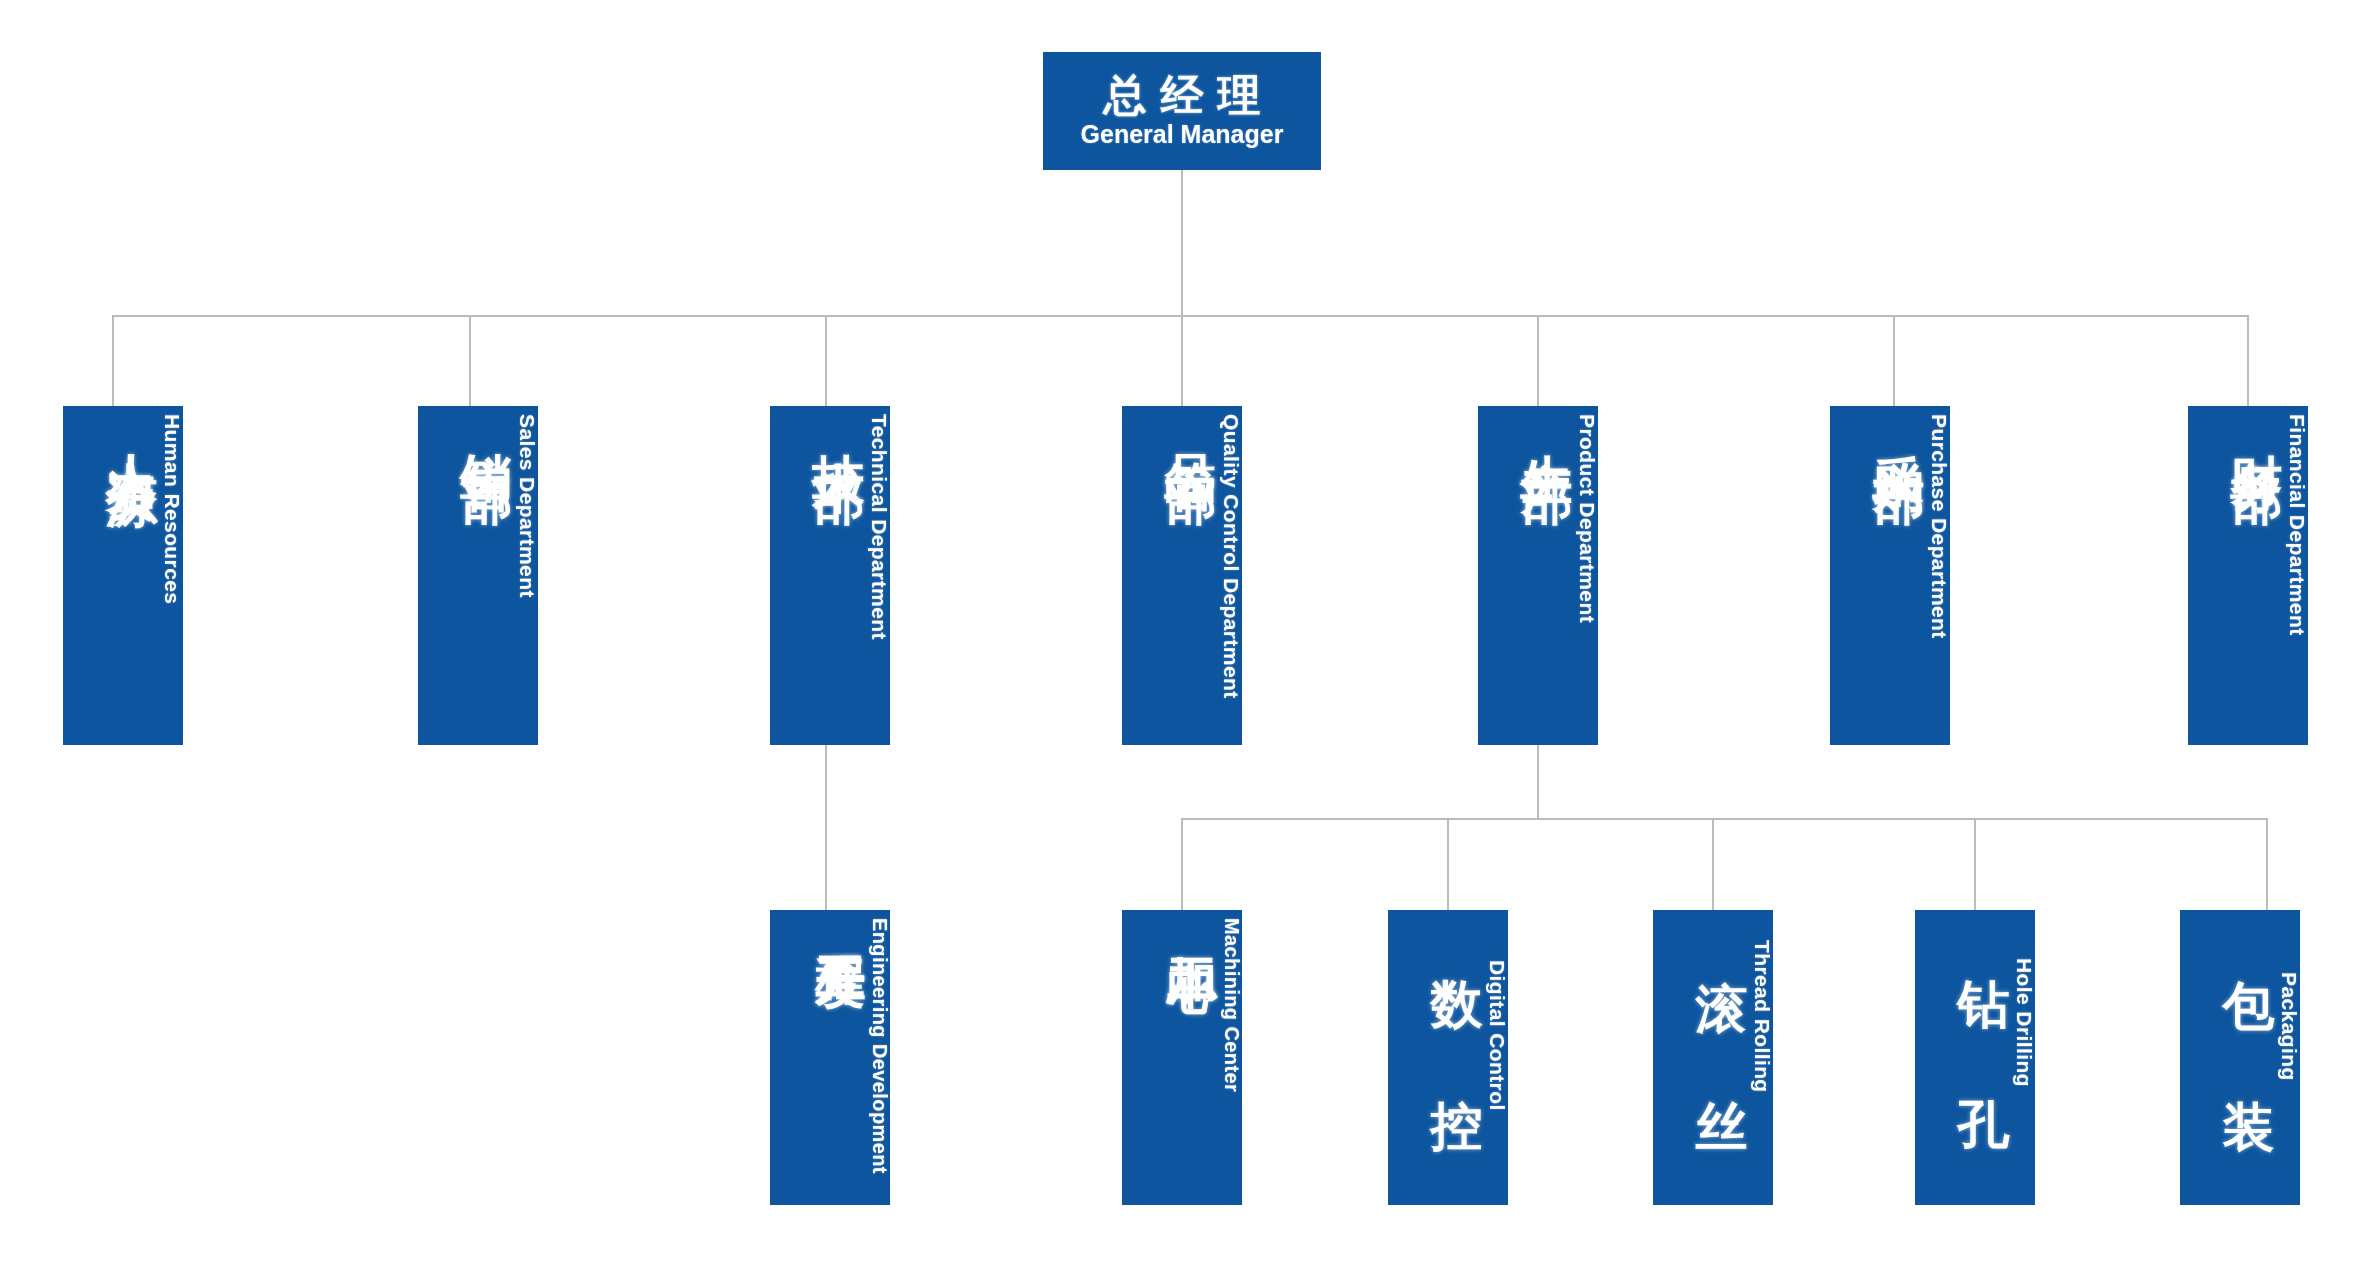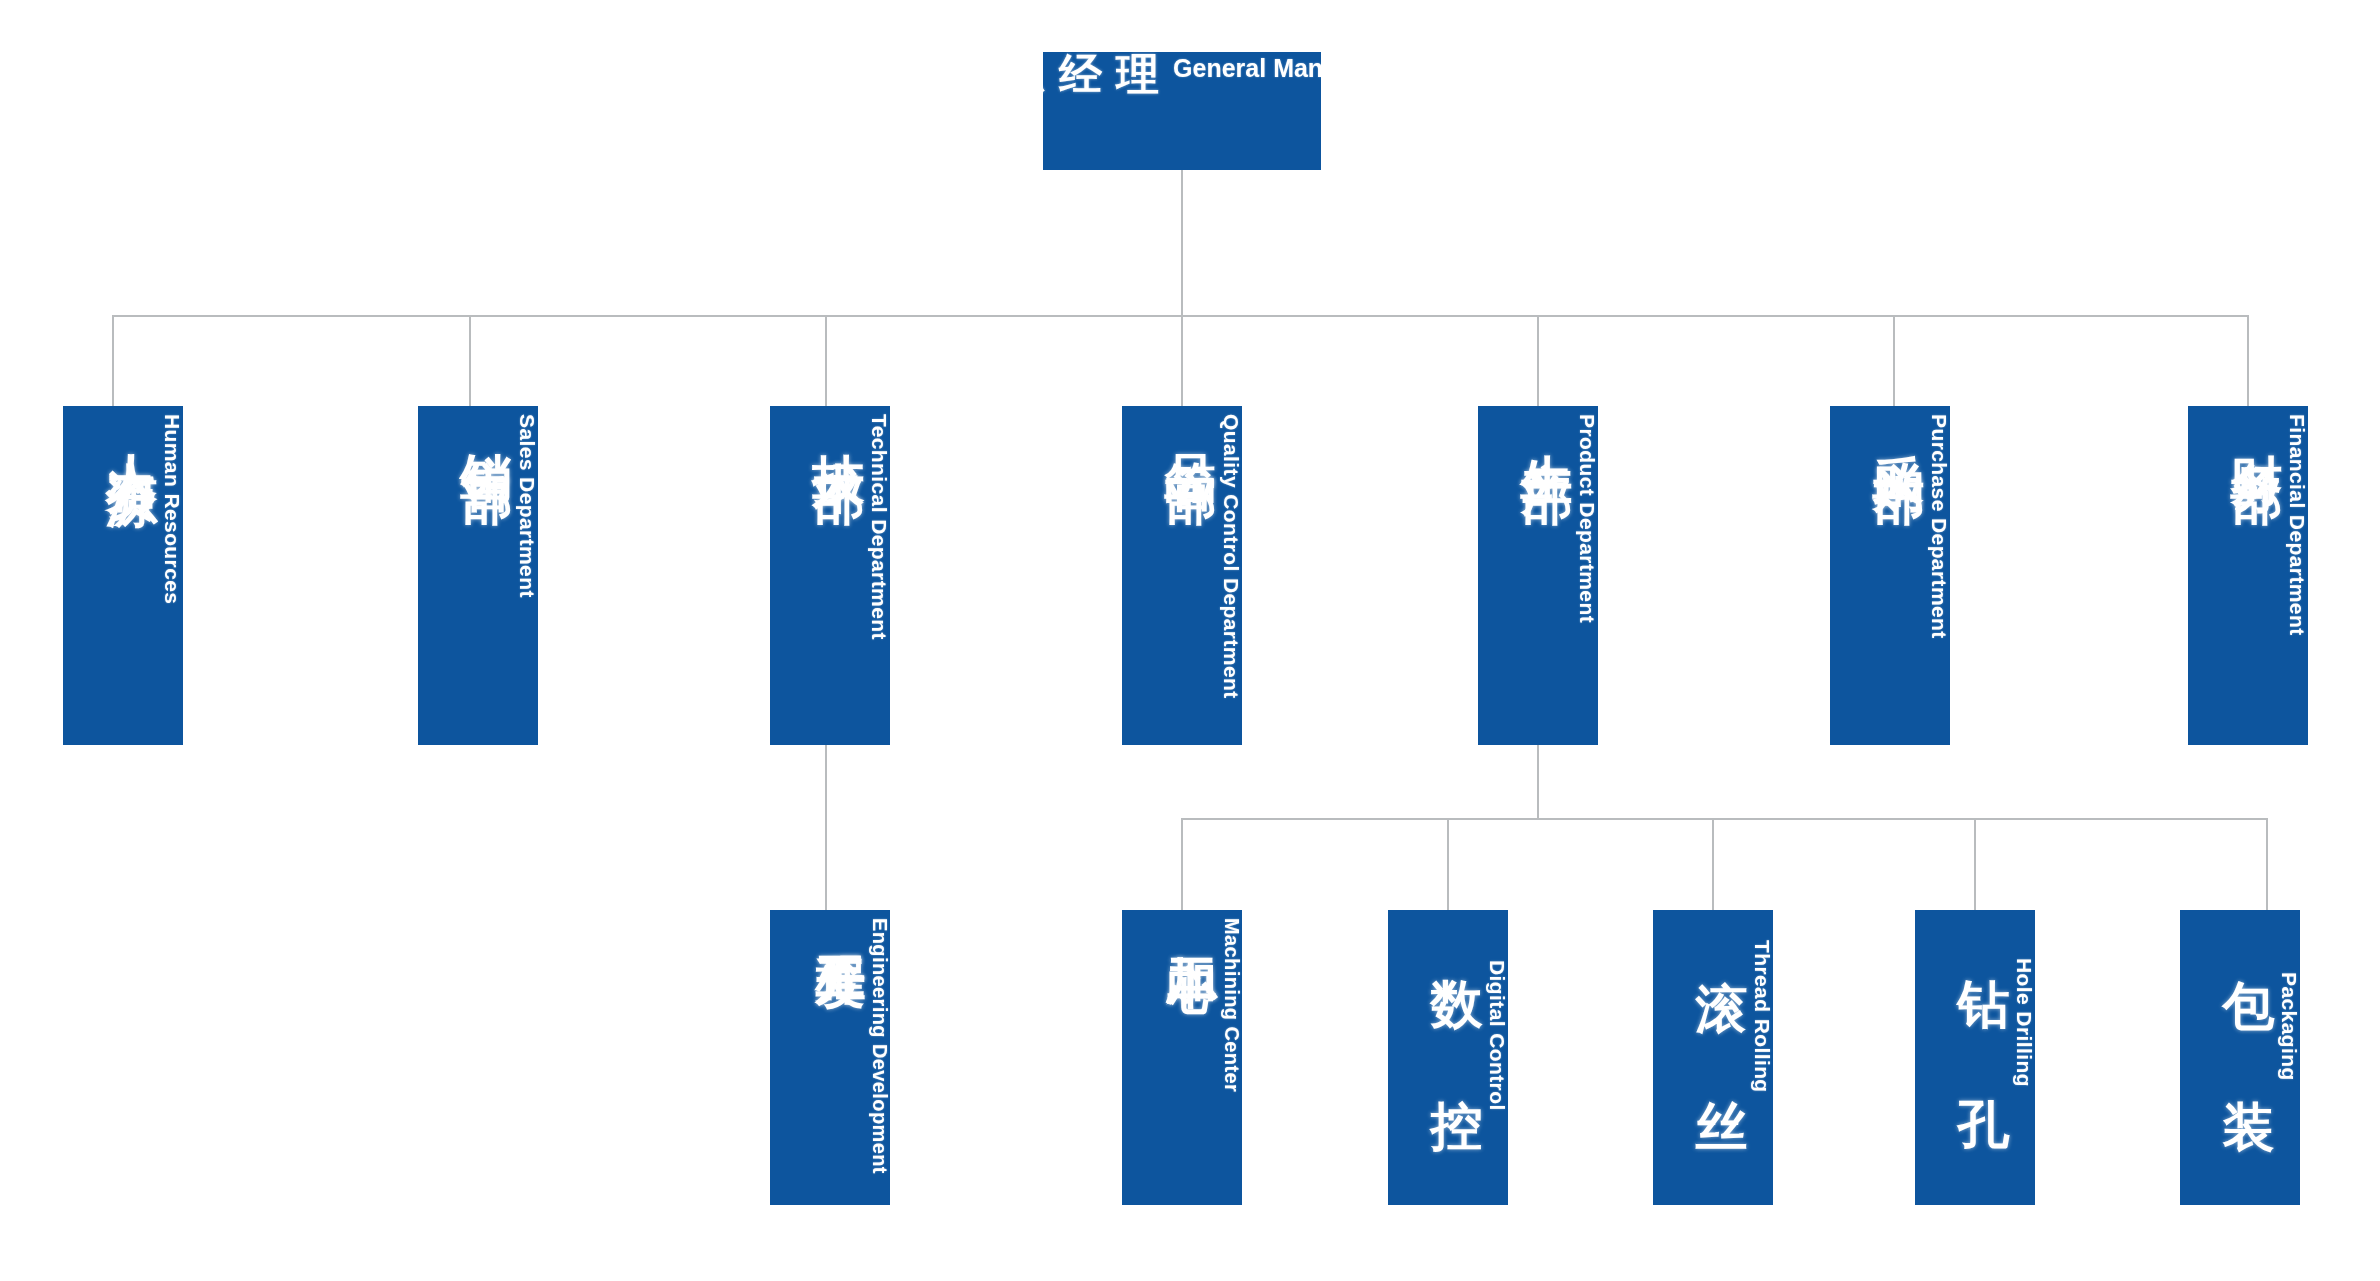--- a/index.html
+++ b/index.html
@@ -17,22 +17,22 @@
   
   .node{
     position:absolute;
     background:#0d559e;
     box-sizing:border-box;
     color:#ffffff;
   }
 
   
   .root-node{
-    display:flex;
-    align-items:flex-start;justify-content:center;
+    display:flex;flex-direction:column;
+    align-items:center;justify-content:center;
   }
   .root-cn{
     font-size:43px;font-weight:700;letter-spacing:14px;
     text-indent:14px;line-height:1.05;
     text-shadow:0 0 3px rgba(255,255,255,.55);
     white-space:nowrap;
   }
   .root-en{
     font-size:25px;font-weight:700;line-height:1.15;margin-top:2px;
     text-shadow:0 0 2px rgba(255,255,255,.45);

